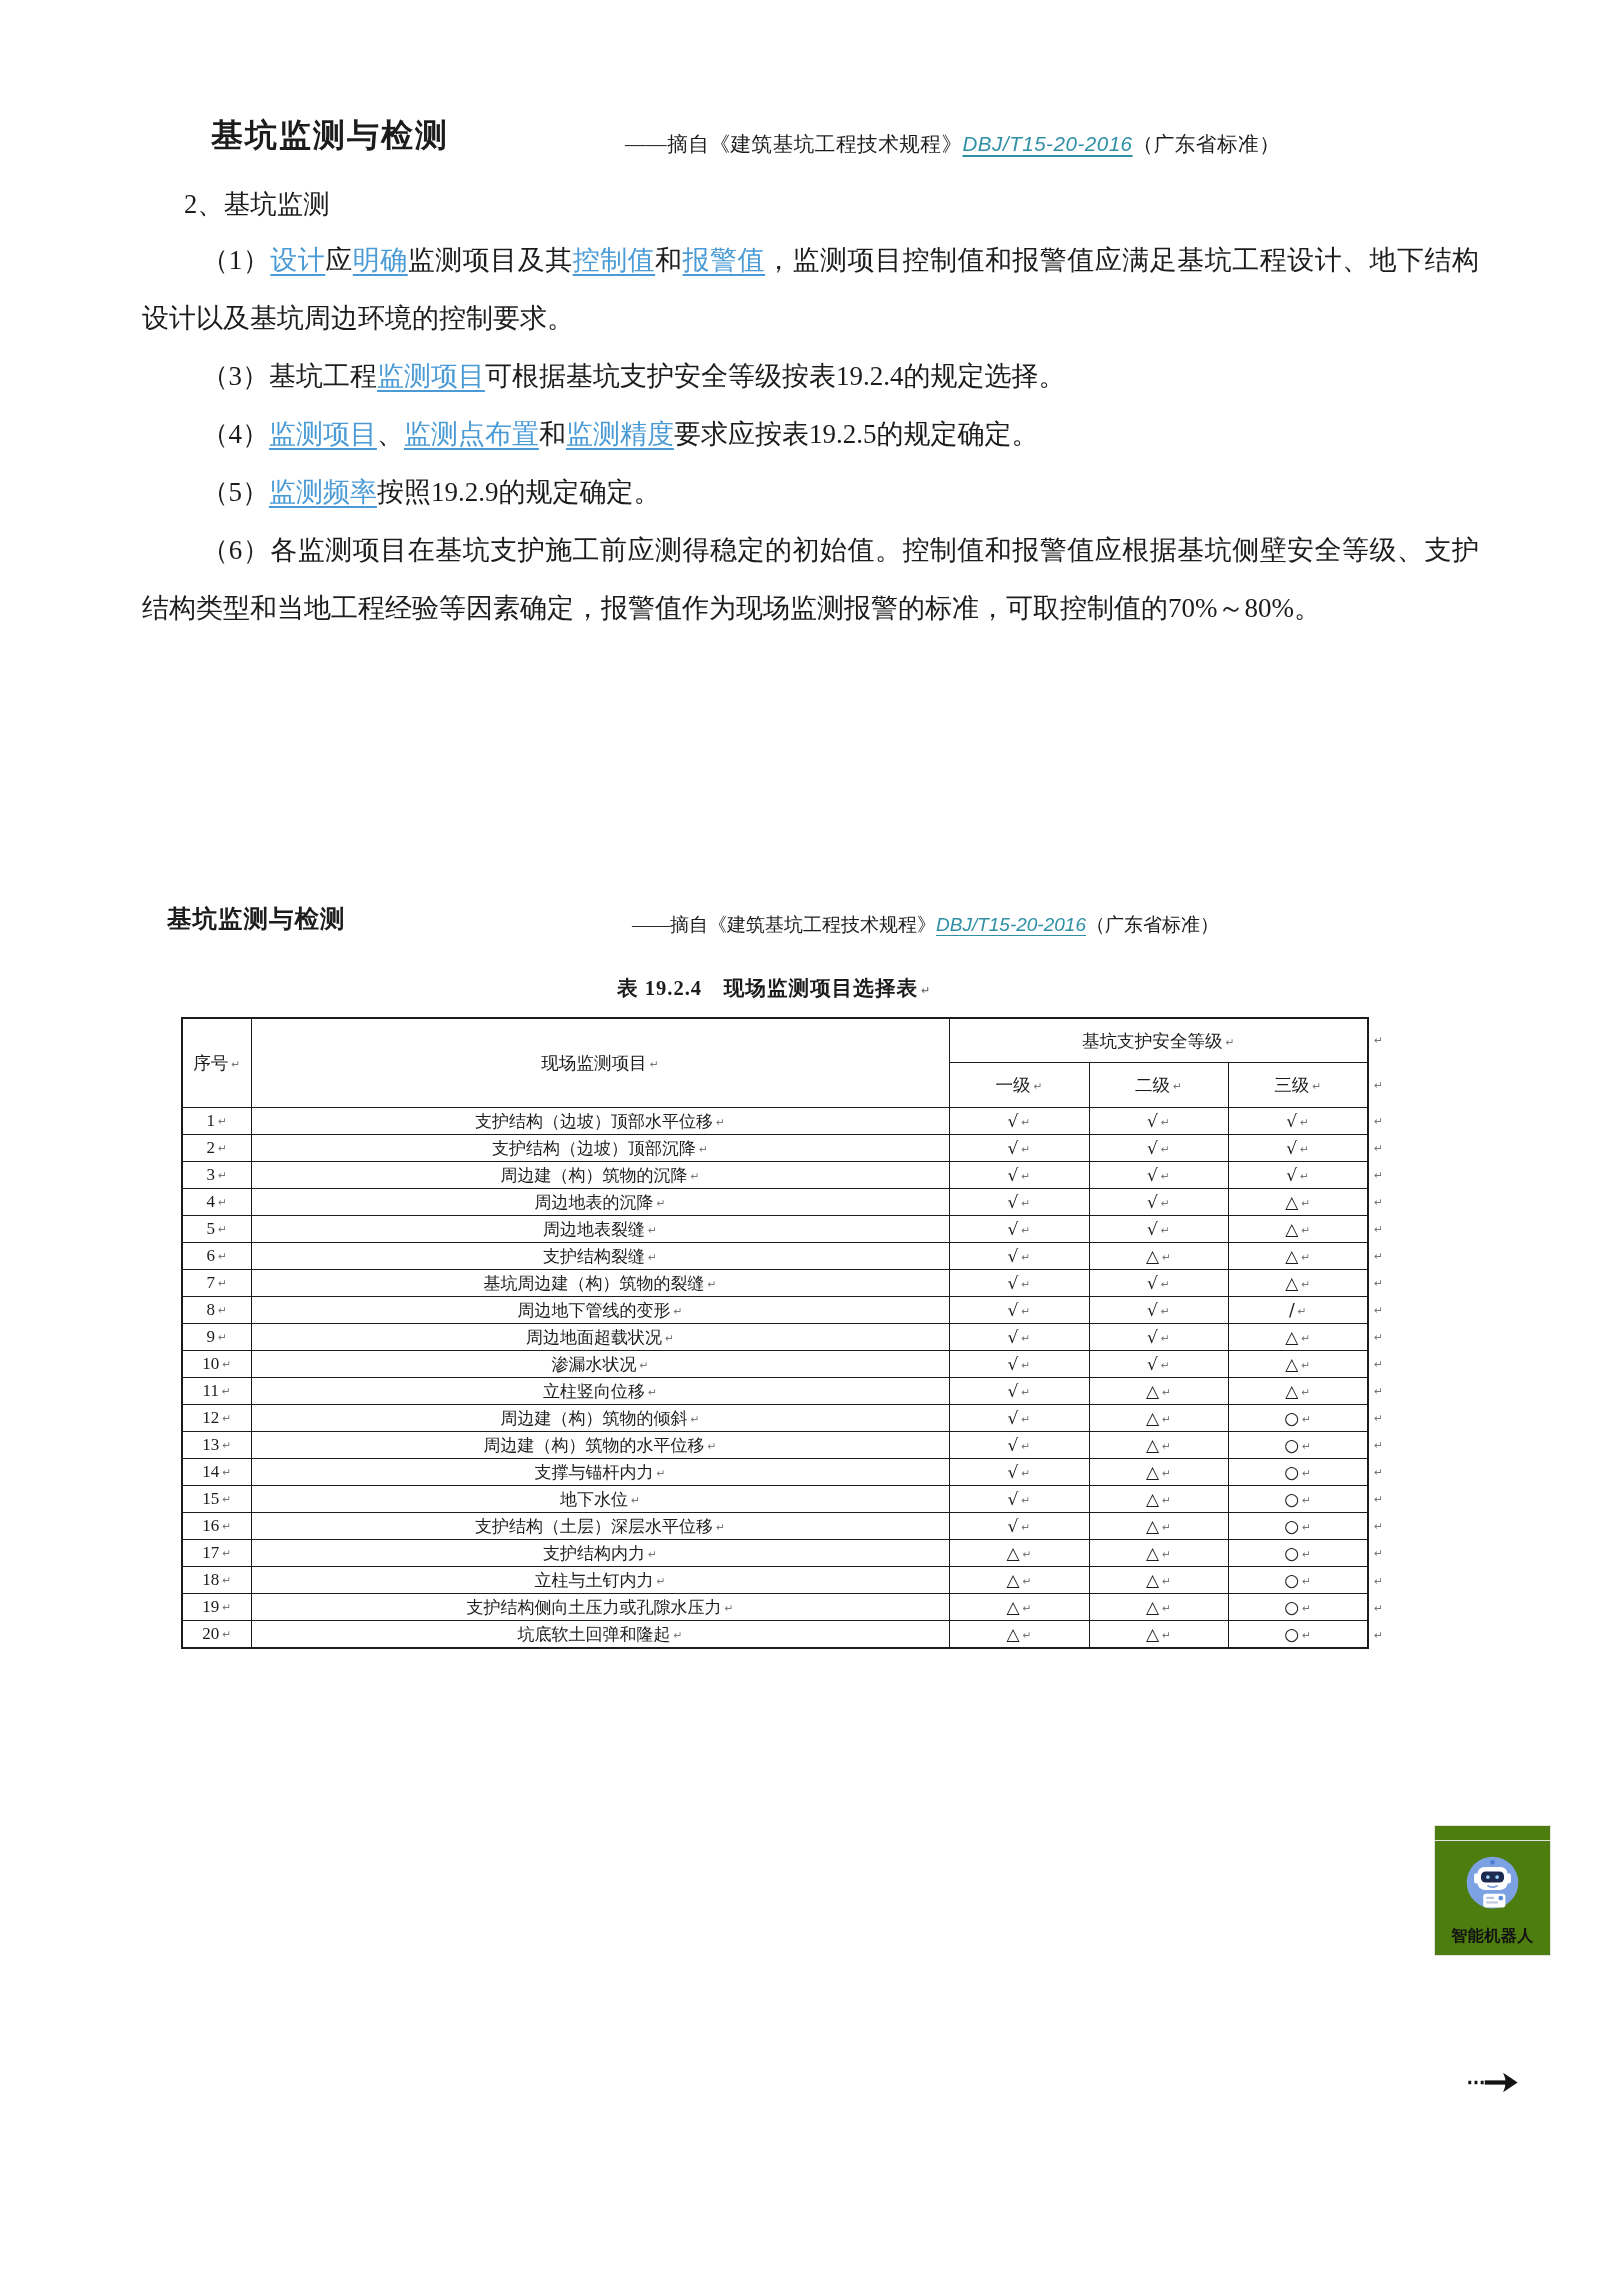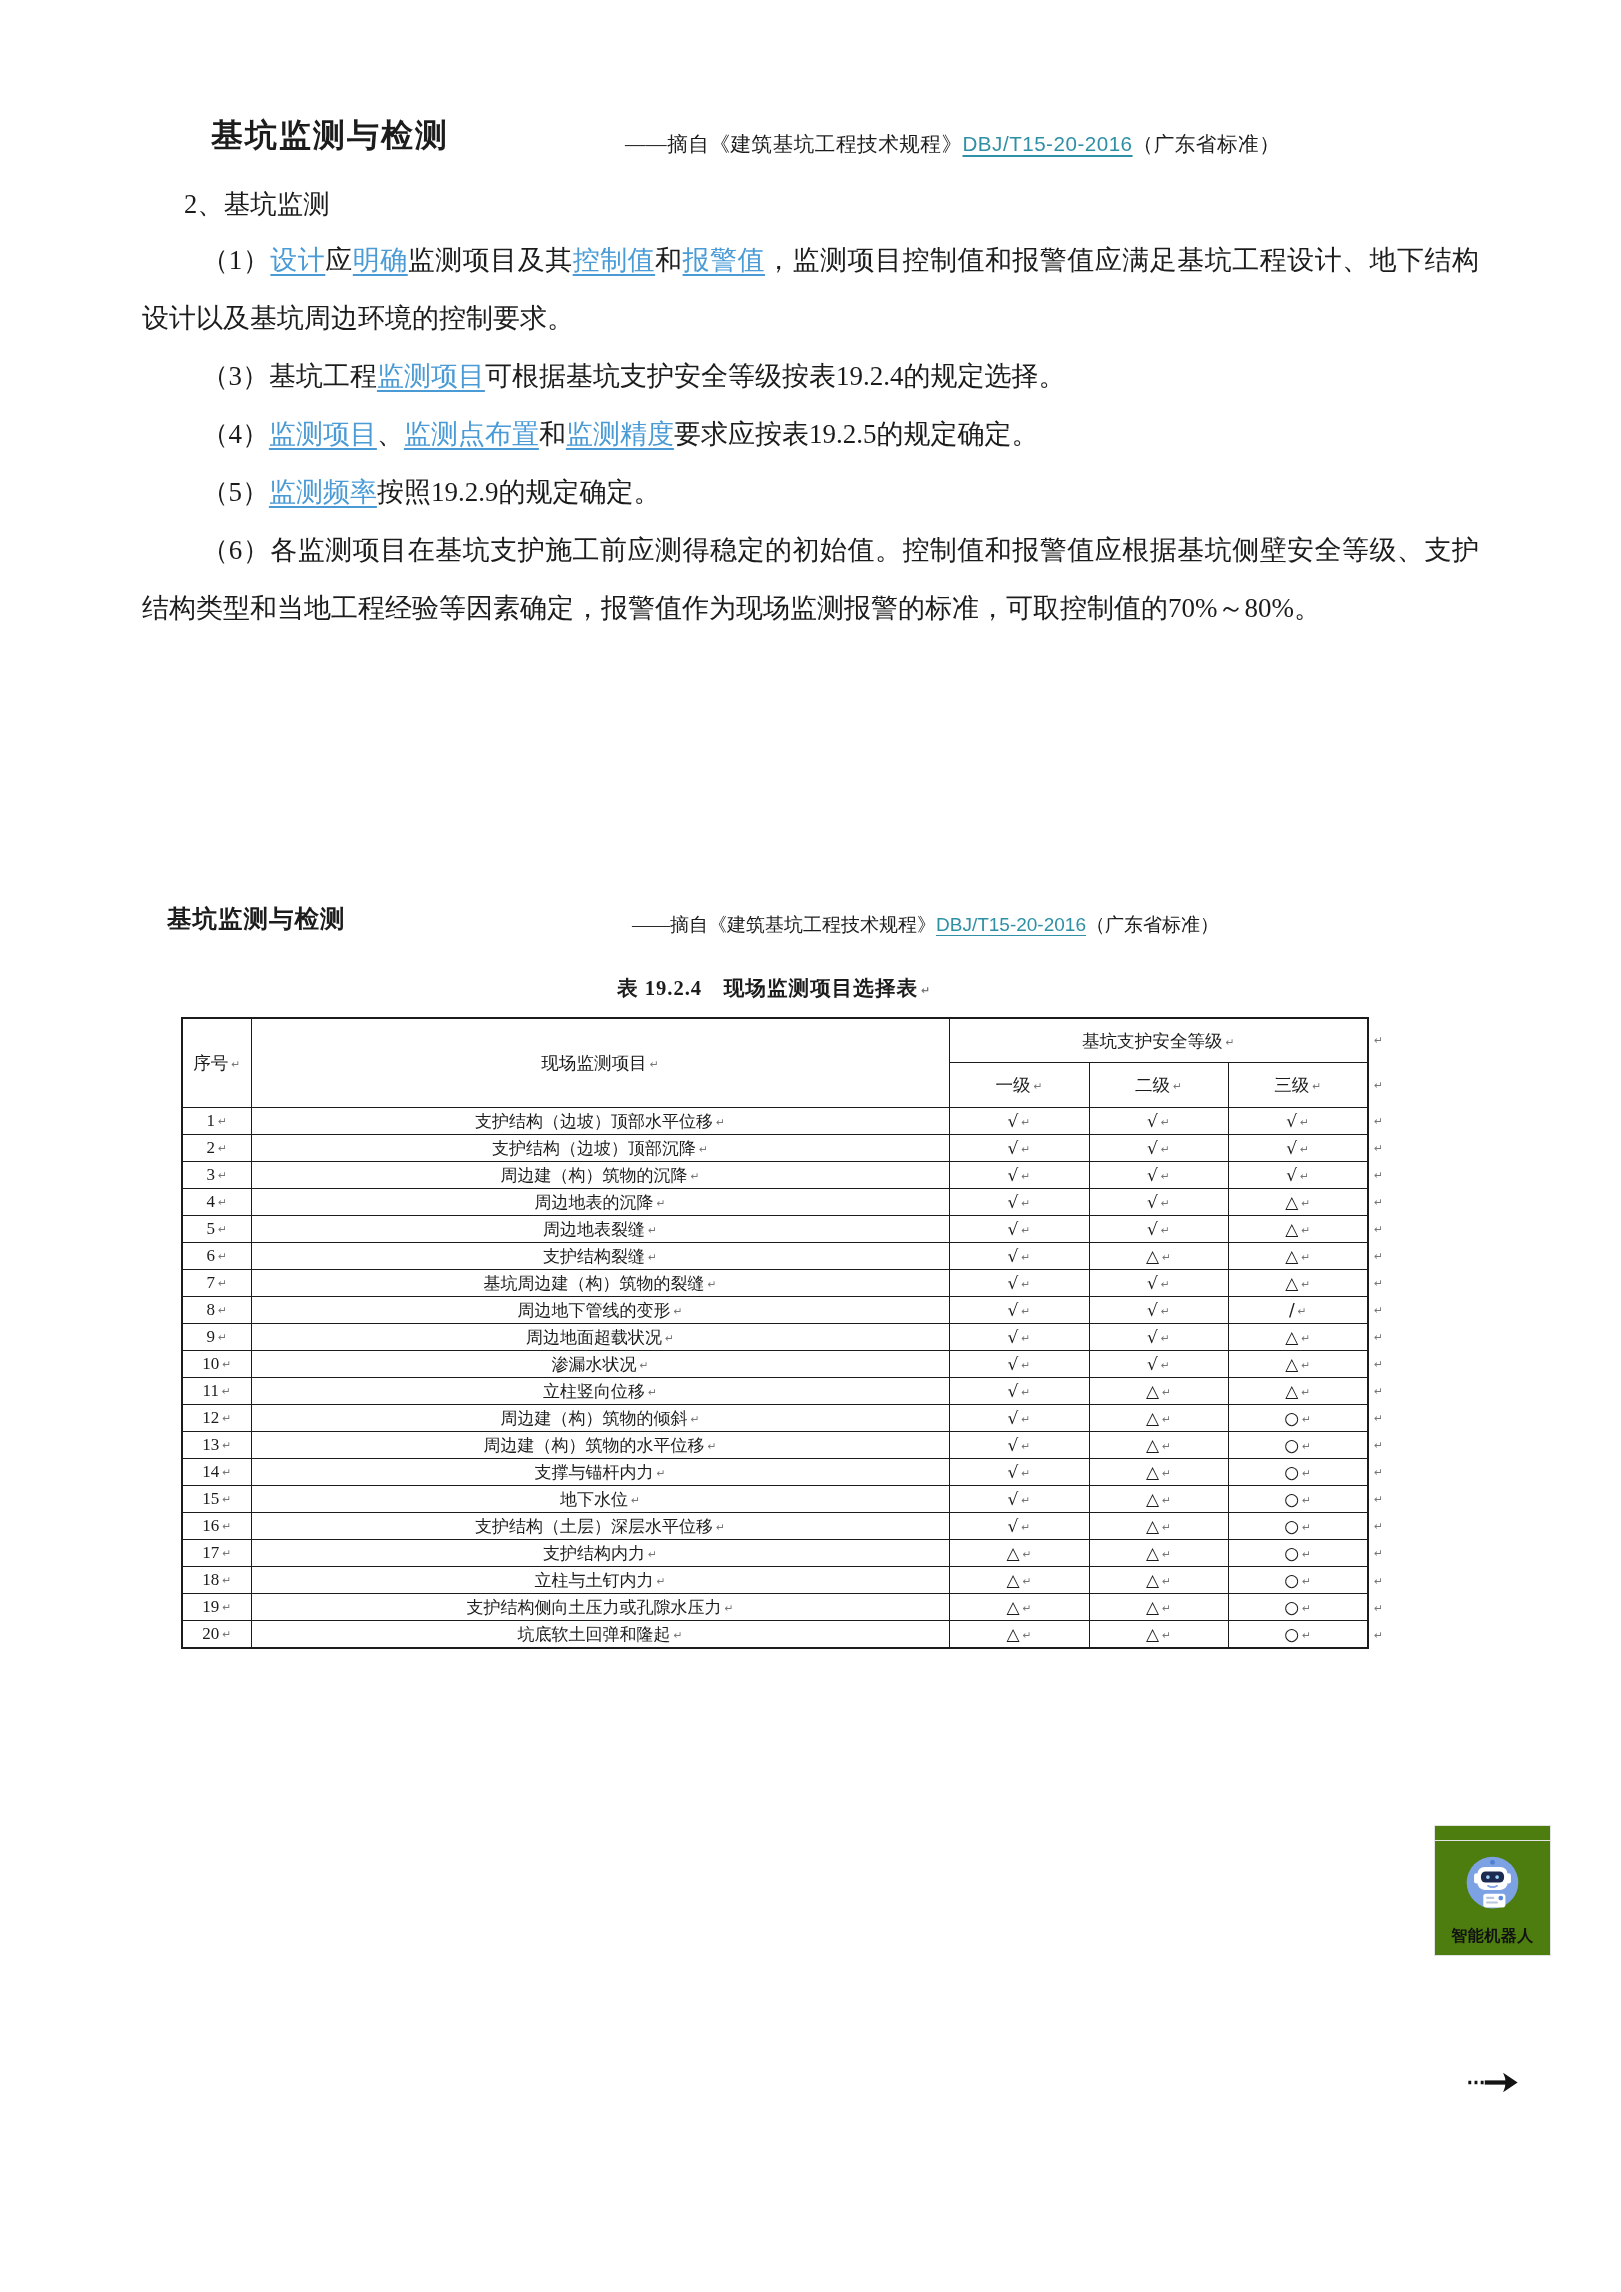--- a/index.html
+++ b/index.html
@@ -7,21 +7,21 @@
     position:relative; width:1621px; height:2293px; background:#ffffff; overflow:hidden;
     font-family:"Liberation Serif","DejaVu Serif",serif; color:#1c1c1c;
   }
   
   .hdr-title1{position:absolute;top:114px;left:211px;font-size:32px;font-weight:bold;letter-spacing:2px;}
   .hdr-cite1{position:absolute;top:130px;left:625px;font-size:20.6px;letter-spacing:0.5px;}
   .hdr-title2{position:absolute;top:902px;left:167px;font-size:24.5px;font-weight:bold;letter-spacing:1px;}
   .hdr-cite2{position:absolute;top:912px;left:632px;font-size:19px;}
   .cite-link{
     color:#2E8FA5;text-decoration:underline;text-underline-offset:3.9px;
-    font-family:"Liberation Sans","DejaVu Sans",sans-serif;cursor:pointer;
+    font-family:"Liberation Sans","DejaVu Sans",sans-serif;cursor:pointer;font-style:italic;
   }
   
   .sec-heading{position:absolute;top:186px;left:184px;font-size:26.5px;}
   .text-block{
     position:absolute;top:231px;left:142px;width:1337px;height:629px;overflow:hidden;
     font-size:27px;line-height:58px;text-align:justify;
   }
   .text-block p{margin:0;text-indent:2.2em;}
   .ilink{color:#4A9BD5;text-decoration:underline;text-underline-offset:4.9px;cursor:pointer;}
   

